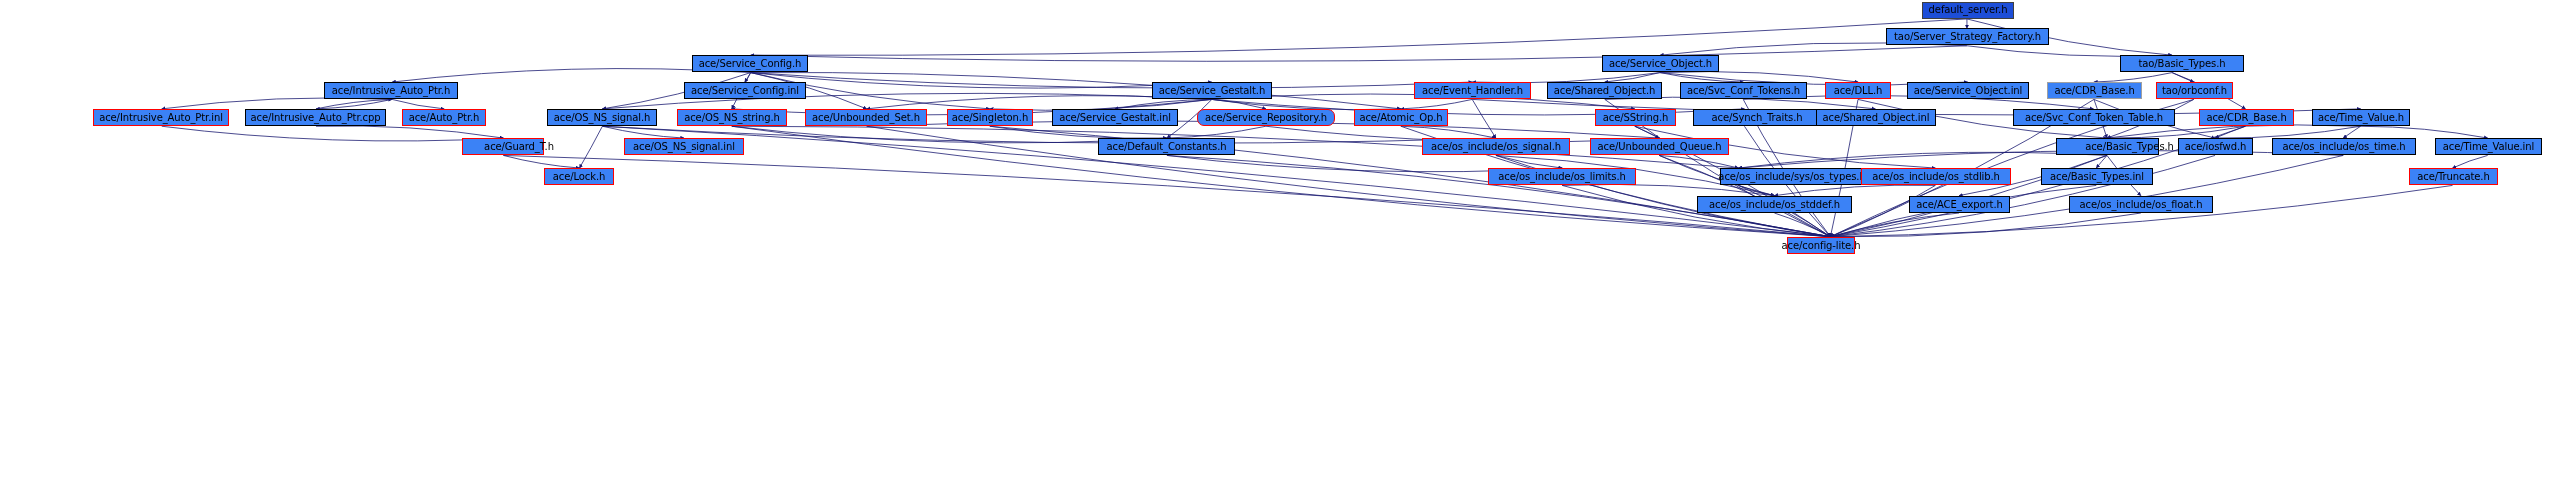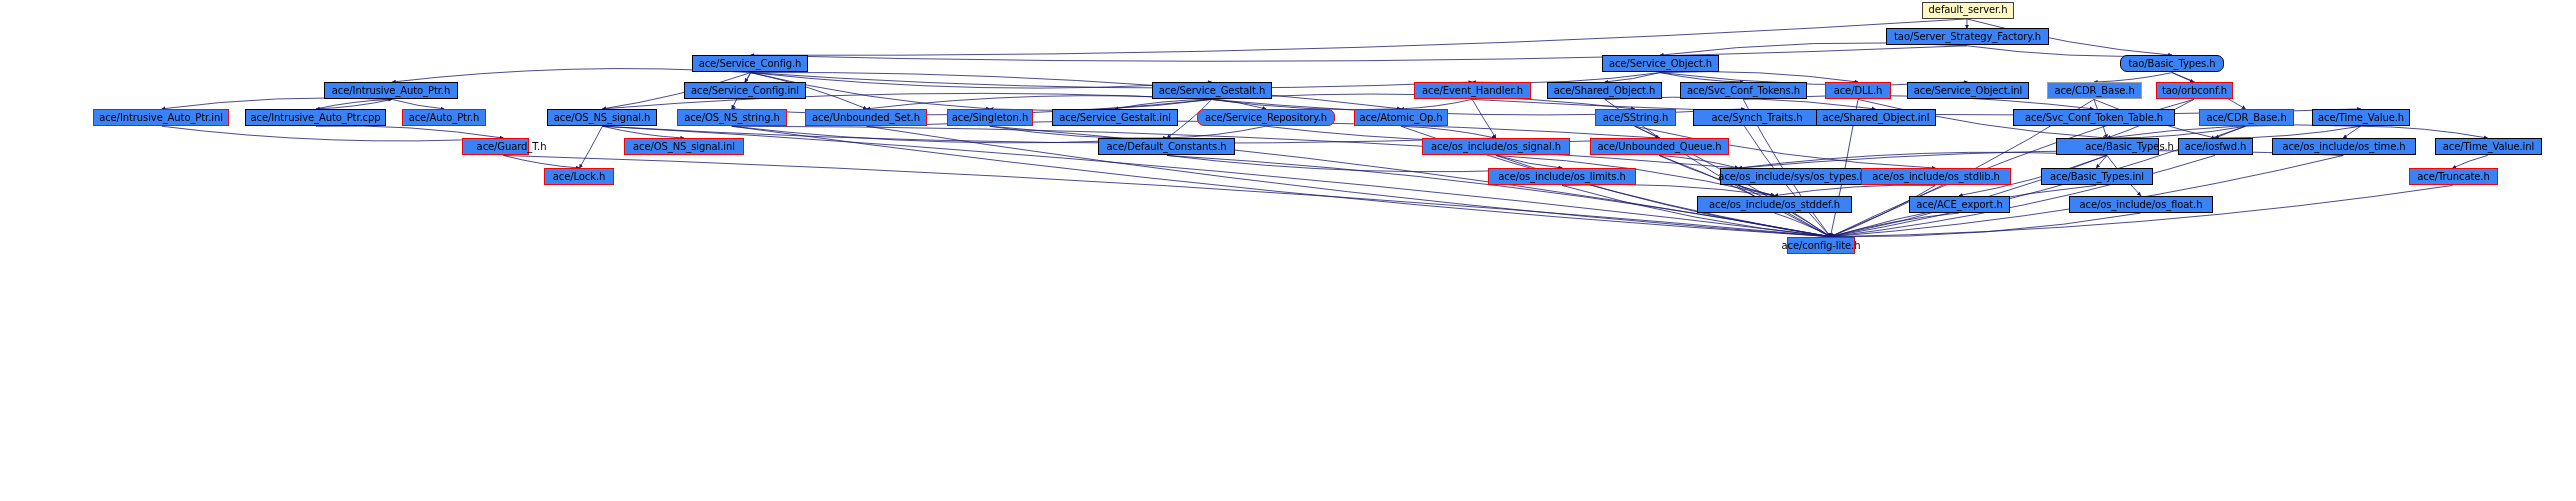--- a/index.html
+++ b/index.html
@@ -15,21 +15,21 @@
     font-size:10px;
     color:#000000;
     white-space:nowrap;
     height:17.4px;
     line-height:16px;
     letter-spacing:-0.1px;
     z-index:5;
   }
   .node.red{border-color:#ff0000;}
   .node.gray-border{border-color:#a0a0a0;}
-  .node.root{background:#fef9c3;border-color:#404040;}
+  .node.root{background:#1d4ed8;border-color:#404040;}
 </style>
 </head>
 <body>
 
 <div id="graph">
   <svg id="edges" xmlns="http://www.w3.org/2000/svg" viewBox="0 0 3263 635" width="2576" height="501">
     <defs>
       <marker id="arrow" viewBox="0 0 10 10" refX="9" refY="5" markerWidth="5.2" markerHeight="5.2" orient="auto-start-reverse">
         <path d="M 0 0 L 10 5 L 0 10 z" fill="#191970"></path>
       </marker>
@@ -142,21 +142,21 @@
         <path d="M 2452 235 Q 2388.425 273.485 2319 300" fill="none" stroke="#191970" stroke-width="1" marker-end="url(#arrow)"></path>
         <path d="M 2656 235 Q 2484.575 252.335 2319 300" fill="none" stroke="#191970" stroke-width="1" marker-end="url(#arrow)"></path>
         <path d="M 2248 270 Q 2284.85 281.805 2319 300" fill="none" stroke="#191970" stroke-width="1" marker-end="url(#arrow)"></path>
         <path d="M 2482 270 Q 2399.15 277.665 2319 300" fill="none" stroke="#191970" stroke-width="1" marker-end="url(#arrow)"></path>
         <path d="M 2712.5 270 Q 2517.1 302.7075 2319 300" fill="none" stroke="#191970" stroke-width="1" marker-end="url(#arrow)"></path>
       </g>
   </svg>
   <div id="nodes-layer">
       <div class="node root" style="left: 1922px; top: 1.6px; width: 92px;">default_server.h</div>
       <div class="node" style="left: 1886px; top: 28px; width: 163px;">tao/Server_Strategy_Factory.h</div>
-      <div class="node" style="left: 2120px; top: 55px; width: 104px; border-radius: 7px;">tao/Basic_Types.h</div>
+      <div class="node" style="left: 2120px; top: 55px; width: 124px;">tao/Basic_Types.h</div>
       <div class="node" style="left: 692px; top: 55px; width: 116px;">ace/Service_Config.h</div>
       <div class="node" style="left: 1602px; top: 55px; width: 117px;">ace/Service_Object.h</div>
       <div class="node" style="left: 324px; top: 82px; width: 134px;">ace/Intrusive_Auto_Ptr.h</div>
       <div class="node" style="left: 684px; top: 82px; width: 122px;">ace/Service_Config.inl</div>
       <div class="node" style="left: 1152px; top: 82px; width: 120px;">ace/Service_Gestalt.h</div>
       <div class="node red" style="left: 1414px; top: 82px; width: 117px;">ace/Event_Handler.h</div>
       <div class="node" style="left: 1547px; top: 82px; width: 115px;">ace/Shared_Object.h</div>
       <div class="node" style="left: 1680px; top: 82px; width: 127px;">ace/Svc_Conf_Tokens.h</div>
       <div class="node red" style="left: 1825px; top: 82px; width: 66px;">ace/DLL.h</div>
       <div class="node" style="left: 1907px; top: 82px; width: 122px;">ace/Service_Object.inl</div>
@@ -171,21 +171,21 @@
       <div class="node red" style="left: 947px; top: 109px; width: 86px;">ace/Singleton.h</div>
       <div class="node" style="left: 1052px; top: 109px; width: 126px;">ace/Service_Gestalt.inl</div>
       <div class="node red" style="left: 1197px; top: 109px; width: 138px; border-radius: 7px;">ace/Service_Repository.h</div>
       <div class="node red" style="left: 1354px; top: 109px; width: 94px;">ace/Atomic_Op.h</div>
       <div class="node red" style="left: 1595px; top: 109px; width: 81px;">ace/SString.h</div>
       <div class="node" style="left: 1693px; top: 109px; width: 128px;">ace/Synch_Traits.h</div>
       <div class="node" style="left: 1816px; top: 109px; width: 120px;">ace/Shared_Object.inl</div>
       <div class="node" style="left: 2013px; top: 109px; width: 162px;">ace/Svc_Conf_Token_Table.h</div>
       <div class="node red" style="left: 2199px; top: 109px; width: 95px;">ace/CDR_Base.h</div>
       <div class="node" style="left: 2312px; top: 109px; width: 98px;">ace/Time_Value.h</div>
-      <div class="node red" style="left: 462px; top: 138px; width: 67px; padding-left: 32px;">ace/Guard_T.h</div>
+      <div class="node red" style="left: 462px; top: 138px; width: 82px; padding-left: 32px;">ace/Guard_T.h</div>
       <div class="node red" style="left: 624px; top: 138px; width: 120px;">ace/OS_NS_signal.inl</div>
       <div class="node" style="left: 1098px; top: 138px; width: 137px;">ace/Default_Constants.h</div>
       <div class="node red" style="left: 1422px; top: 138px; width: 148px;">ace/os_include/os_signal.h</div>
       <div class="node red" style="left: 1590px; top: 138px; width: 139px;">ace/Unbounded_Queue.h</div>
       <div class="node" style="left: 2056px; top: 138px; width: 103px; padding-left: 44px;">ace/Basic_Types.h</div>
       <div class="node" style="left: 2178px; top: 138px; width: 75px;">ace/iosfwd.h</div>
       <div class="node" style="left: 2272px; top: 138px; width: 144px;">ace/os_include/os_time.h</div>
       <div class="node" style="left: 2435px; top: 138px; width: 107px;">ace/Time_Value.inl</div>
       <div class="node red" style="left: 544px; top: 168px; width: 70px;">ace/Lock.h</div>
       <div class="node red" style="left: 1488px; top: 168px; width: 148px;">ace/os_include/os_limits.h</div>

